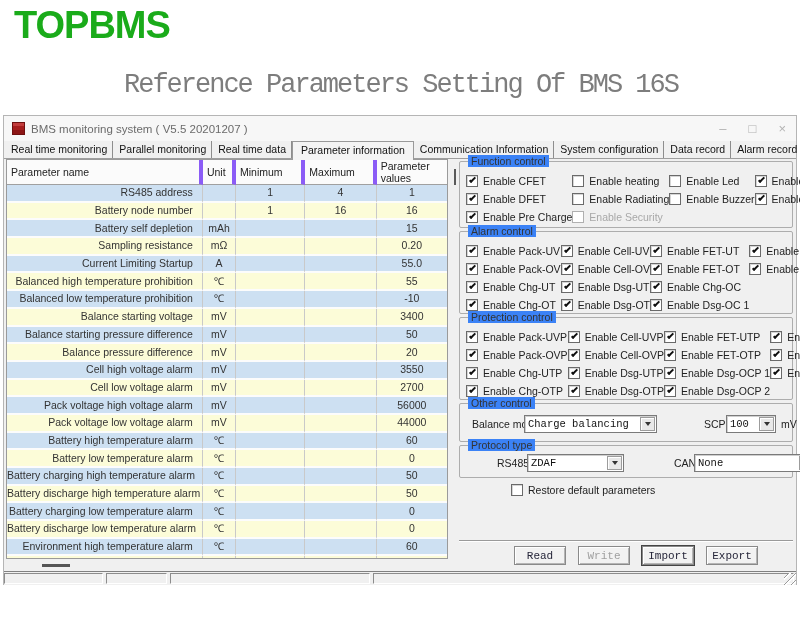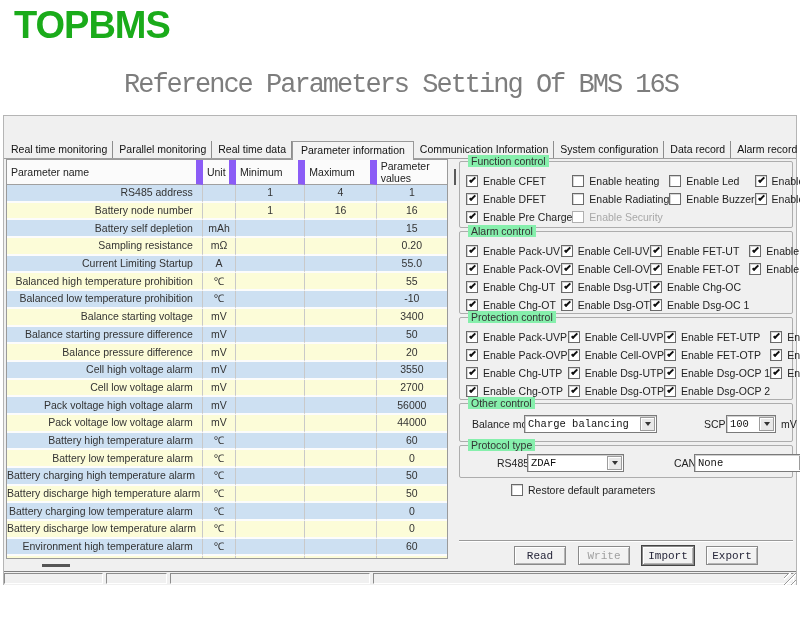--- a/index.html
+++ b/index.html
@@ -34,21 +34,21 @@
   .tab.active { background:#f4f4f4; border:1px solid #999; border-bottom:none;
     padding:2px 8px 4px; margin-bottom:-2px; position:relative; z-index:3; }
   .tabline { position:absolute; left:0; top:42px; right:0; border-top:1px solid #9e9e9e; }
 
   
   .table-wrap { position:absolute; left:2px; top:43px; width:442px; height:400px;
     overflow:hidden; border:1px solid #9a9a9a; background:#fff; }
   table { border-collapse:separate; border-spacing:0; table-layout:fixed; width:440px; }
   col.c1{width:195px} col.c2{width:33px} col.c3{width:69px} col.c4{width:71px} col.c5{width:70px}
   th { font-weight:normal; font-size:10.5px; text-align:left; background:#fbfbfb;
-    border-right:7px solid #8b5cf6; border-bottom:1px solid #a0a0a0; height:16px;
+    border-right:4px solid #8b5cf6; border-bottom:1px solid #a0a0a0; height:16px;
     padding:0 0 0 4px; color:#222; }
   th:last-child { border-right:none; }
   td { font-size:10.5px; height:17.7px; line-height:15px; color:#333;
     border-right:1px solid #c9c9c9; border-bottom:2px solid #fcfcfc; overflow:hidden;
     white-space:nowrap; }
   td:last-child { border-right:none; }
   tr.blue td { background:var(--rowblue,#cde0f2); }
   tr.yellow td { background:var(--rowyellow,#fcfcd8); }
   td.n { text-align:right; padding-right:9px; }
   td.c { text-align:center; }
@@ -56,21 +56,21 @@
   
   .vscroll { position:absolute; left:446px; top:43px; width:10px; height:400px; }
   .vthumb { position:absolute; left:4px; top:10px; width:2px; height:16px; background:#5a5a5a; }
   .hscroll { position:absolute; left:2px; top:445px; width:442px; height:10px; }
   .hthumb { position:absolute; left:36px; top:3px; width:28px; height:3px; background:#555; }
 
   
   .panel { position:absolute; left:455px; top:43px; width:336px; height:412px; }
   .group { position:absolute; left:0; width:334px; border:1px solid #adadad;
     border-radius:2px; background:#f0f0f0; }
-  .group > .glabel { position:absolute; left:8px; top:-7px; background:#86efac;
+  .group > .glabel { position:absolute; left:8px; top:-7px; background:#3b82f6;
     padding:0 3px; font-size:10.5px; color:#333; line-height:12px; }
   .g-function { top:2px;  height:67px; }
   .g-alarm    { top:72px; height:83px; }
   .g-protect  { top:158px; height:83px; }
   .g-other    { top:244px; height:39px; }
   .g-protocol { top:286px; height:33px; }
 
   .cbgrid { display:grid; grid-template-columns:repeat(4,1fr); padding:10px 4px 0 6px; }
   .g-function .cbgrid { grid-auto-rows:18px; }
   .g-alarm .cbgrid, .g-protect .cbgrid { grid-auto-rows:18px; }
@@ -120,20 +120,29 @@
 </head>
 <body>
 
 <div class="canvas">
 
   <div class="logo">TOPBMS</div>
   <div class="heading">Reference Parameters Setting Of BMS 16S</div>
 
   <div class="window">
 
+    <div class="titlebar">
+      <span class="app-icon"></span>
+      <span class="title-text">BMS monitoring system  ( V5.5  20201207 )</span>
+      <span class="win-controls">
+        <span>–</span>
+        <span>□</span>
+        <span>×</span>
+      </span>
+    </div>
 
     <div class="tabbar" id="tabbar">
         <span class="tab">Real time monitoring</span>
         <span class="tab">Parallel monitoring</span>
         <span class="tab">Real time data</span>
         <span class="tab active">Parameter information</span>
         <span class="tab">Communication Information</span>
         <span class="tab">System configuration</span>
         <span class="tab">Data record</span>
         <span class="tab">Alarm record</span>

